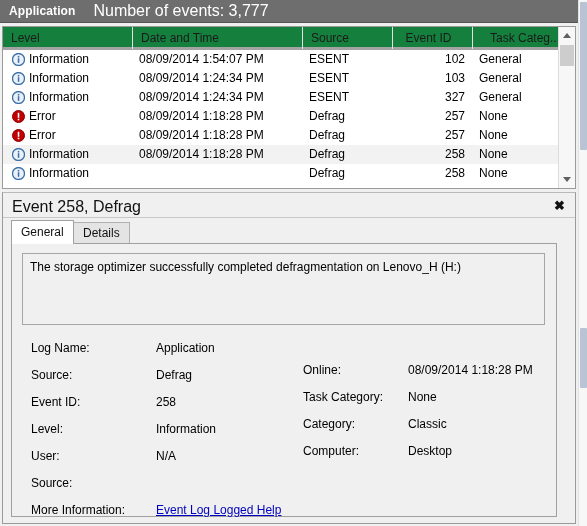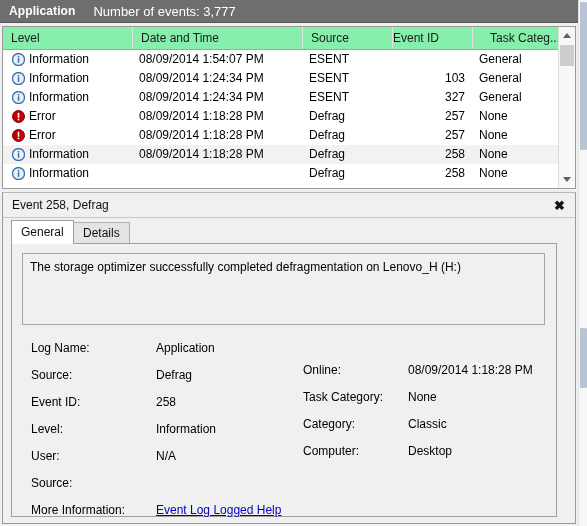--- a/index.html
+++ b/index.html
@@ -38,59 +38,59 @@
     box-sizing: border-box;
     padding-left: 9px;
   }
   .log-header .lh-title {
     font-weight: bold;
     font-size: 12px;
     letter-spacing: 0.1px;
   }
   .log-header .lh-count {
     margin-left: 18px;
-    font-size: 13px;
+    font-size: 16px;
     font-weight: normal;
   }
 
   
   .list-panel {
     position: absolute;
     left: 2px; top: 26px;
     width: 574px;
     height: 163px;
     background: #ffffff;
     border: 1px solid #9a9a9a;
     box-sizing: border-box;
     overflow: hidden;
   }
 
   .grid-header {
     position: absolute;
     left: 0; top: 0;
     width: 100%;
     height: 23px;
-    background: #86efac;
-    border-bottom: 1px solid #a3a3a3;
+    background: #15803d;
+    border-bottom: 3px solid #a3a3a3;
     box-sizing: border-box;
   }
   .gh-cell {
     position: absolute;
     top: 0;
     height: 22px;
     line-height: 22px;
     font-size: 12px;
     color: #1a1a1a;
     box-sizing: border-box;
     border-right: 1px solid #e2e2e2;
     padding-left: 8px;
     white-space: nowrap;
     overflow: hidden;
   }
-  .gh-cell.num { text-align: left; padding-right: 8px; padding-left: 0; }
+  .gh-cell.num { text-align: center; padding-right: 8px; padding-left: 0; }
   .gh-cell.last { border-right: none; text-align: right; }
 
   .rows {
     position: absolute;
     left: 0; top: 23px;
     right: 17px;
     bottom: 0;
     overflow: hidden;
   }
   .row {
@@ -175,21 +175,21 @@
     left: 0; top: 0;
     width: 100%;
     height: 25px;
     box-sizing: border-box;
     border-bottom: 1px solid #c8c8c8;
     background: #f0f0f0;
   }
   .detail-title .dt-text {
     position: absolute;
     left: 9px; top: 5px;
-    font-size: 12px;
+    font-size: 16px;
     color: #111;
   }
   .close-btn {
     position: absolute;
     right: 6px; top: 3px;
     width: 19px; height: 19px;
     display: flex;
     align-items: center;
     justify-content: center;
     font-size: 13px;
@@ -332,20 +332,21 @@
     <div class="rows" id="rows">
         <div class="row">
           <span class="lvl-icon"><svg width="13" height="13" viewBox="0 0 13 13">
               <circle cx="6.5" cy="6.5" r="6" fill="#eaf1f8" stroke="#3b6fa8" stroke-width="1.3"></circle>
               <rect x="5.8" y="5.2" width="1.5" height="4.6" fill="#3b6fa8"></rect>
               <rect x="5.8" y="2.9" width="1.5" height="1.6" fill="#3b6fa8"></rect>
             </svg></span>
           <span class="cell" style="left: 26px; width: 104px;">Information</span>
           <span class="cell" style="left: 136px; width: 164px;">08/09/2014 1:54:07 PM</span>
           <span class="cell" style="left: 306px; width: 84px;">ESENT</span>
+          <span class="cell num" style="left: 390px; width: 72px;">102</span>
           <span class="cell" style="left: 476px; width: 81px;">General</span>
         </div>
         <div class="row">
           <span class="lvl-icon"><svg width="13" height="13" viewBox="0 0 13 13">
               <circle cx="6.5" cy="6.5" r="6" fill="#eaf1f8" stroke="#3b6fa8" stroke-width="1.3"></circle>
               <rect x="5.8" y="5.2" width="1.5" height="4.6" fill="#3b6fa8"></rect>
               <rect x="5.8" y="2.9" width="1.5" height="1.6" fill="#3b6fa8"></rect>
             </svg></span>
           <span class="cell" style="left: 26px; width: 104px;">Information</span>
           <span class="cell" style="left: 136px; width: 164px;">08/09/2014 1:24:34 PM</span>

